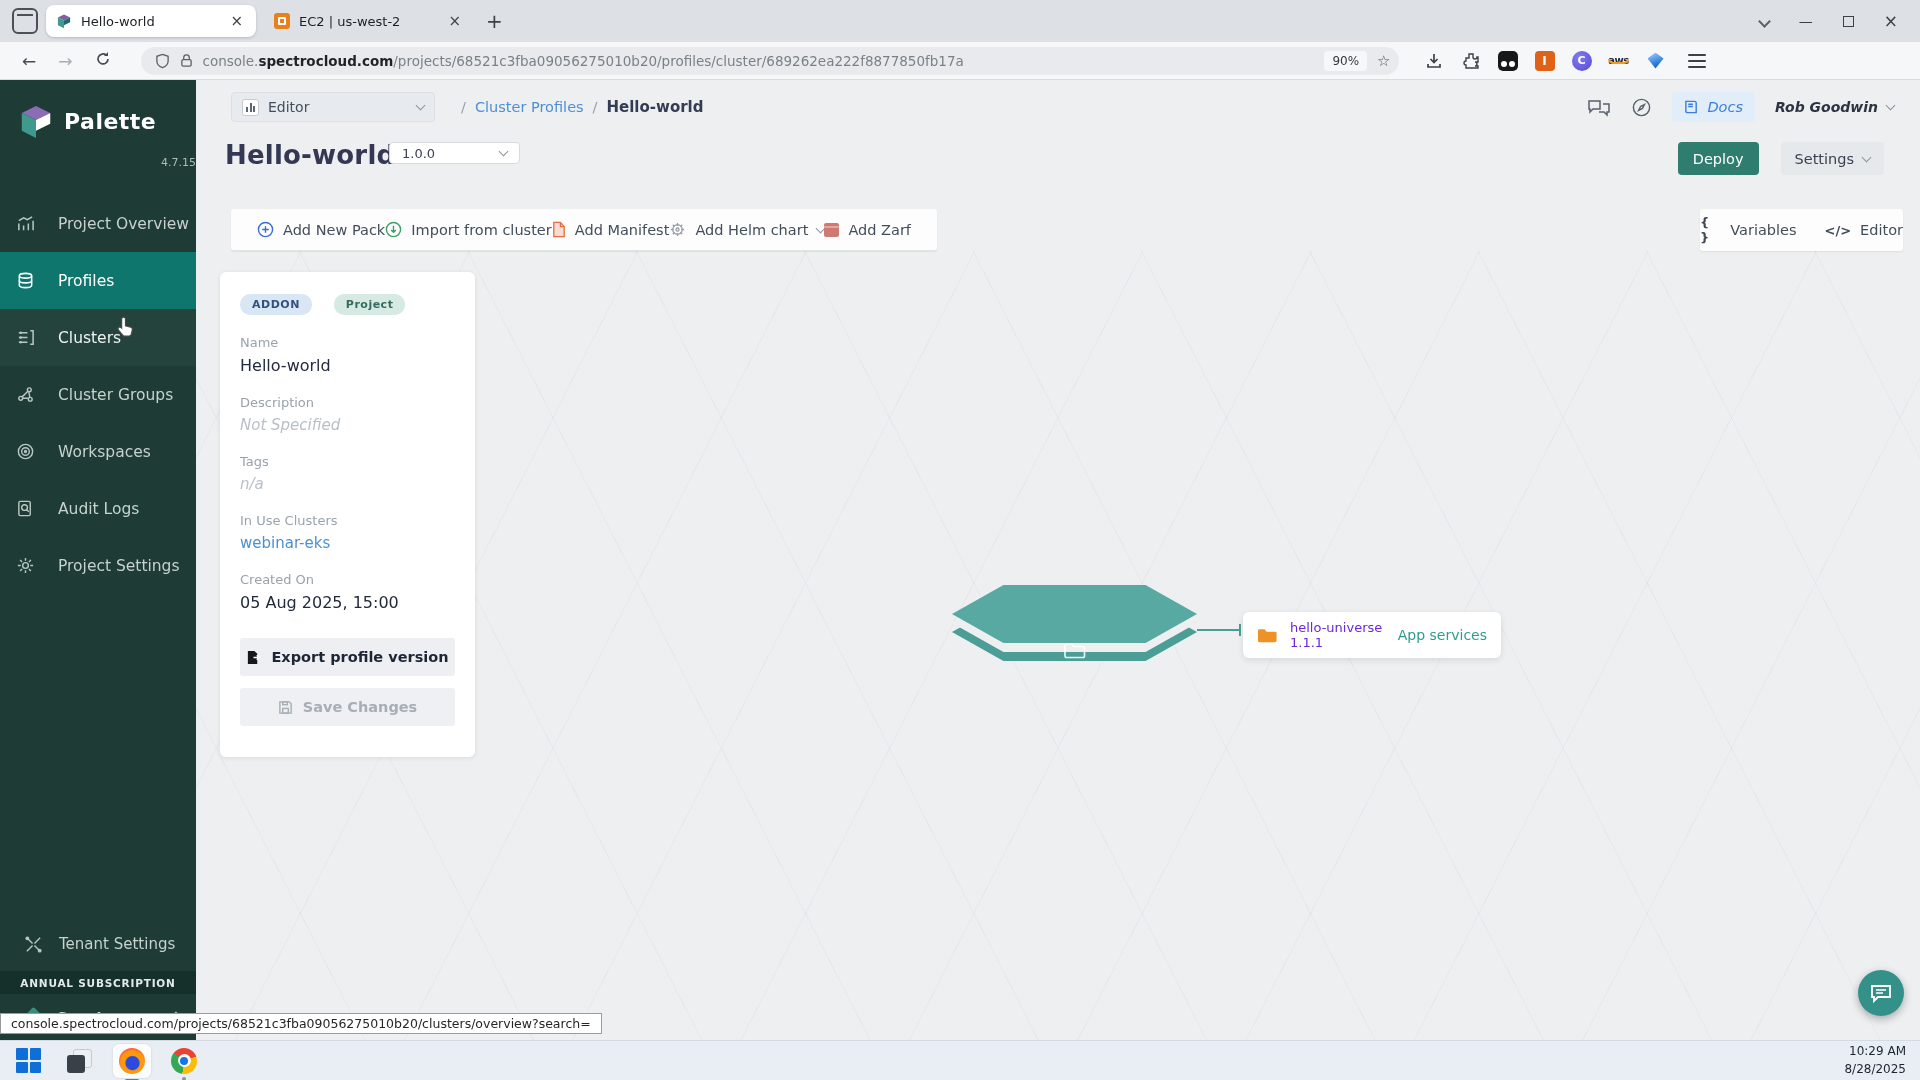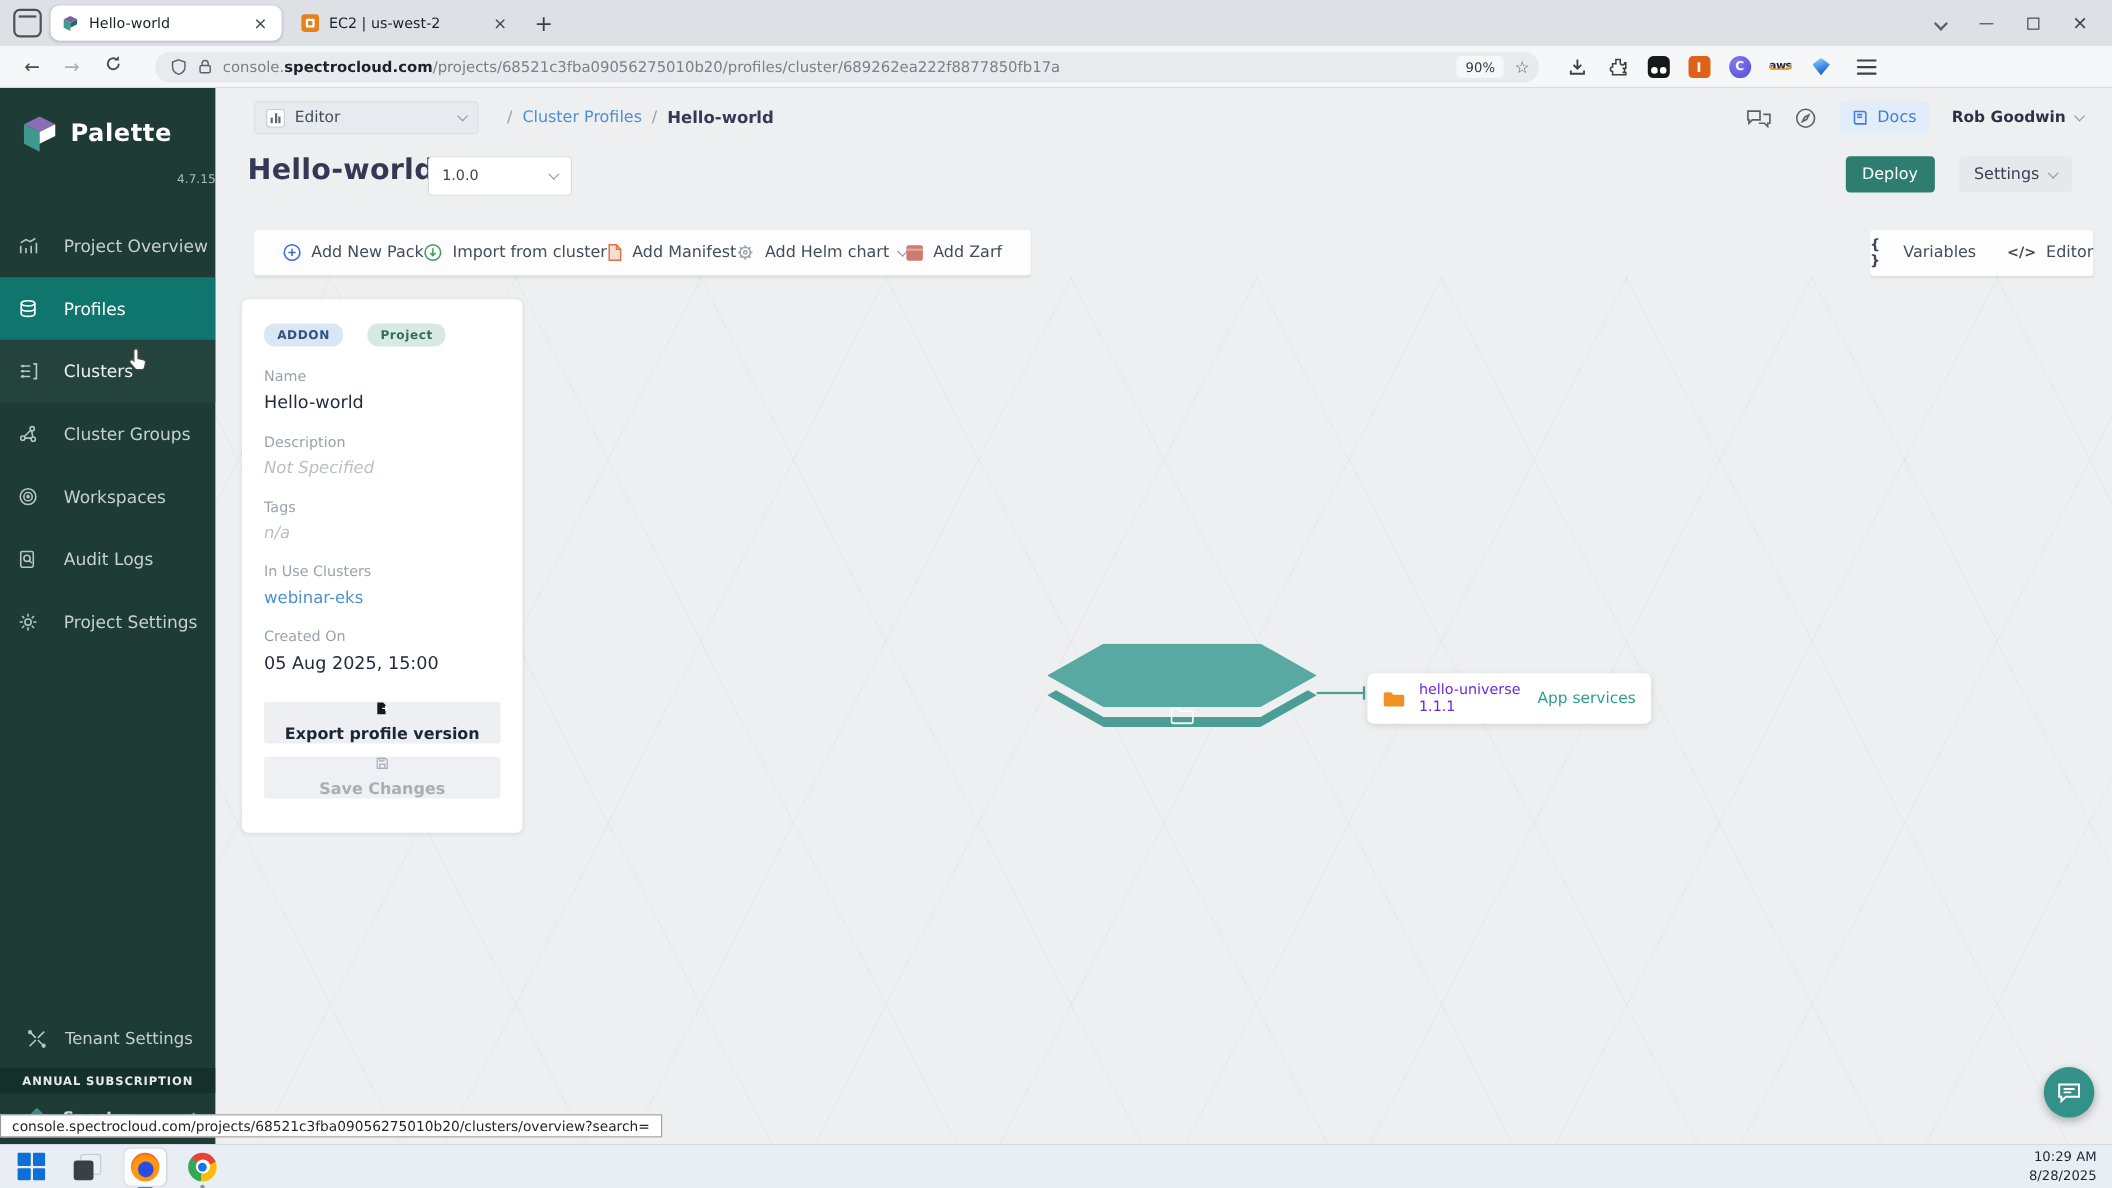--- a/index.html
+++ b/index.html
@@ -74,27 +74,27 @@
   .topbar { position:absolute; left:0; top:12px; width:100%; height:30px; }
   .proj-select { position:absolute; left:35px; top:0; width:204px; height:30px; background:#e7eaee; border:1px solid #dcdfe3; border-radius:4px; display:flex; align-items:center; padding:0 10px; gap:9px; }
   .proj-ico { width:17px; height:17px; background:#fff; border:1px solid #c7ccd2; border-radius:3px; display:flex; align-items:flex-end; justify-content:center; gap:1.5px; padding:3px 3px; }
   .proj-ico i { width:2.5px; background:#5c6672; display:block; }
   .proj-label { font-size:14px; color:#454e5c; flex:1; }
   .chev-sm { width:7px; height:7px; border-right:1.6px solid #8d949c; border-bottom:1.6px solid #8d949c; transform:rotate(45deg); margin-top:-3px; }
   .breadcrumb { position:absolute; left:265px; top:0; height:30px; display:flex; align-items:center; gap:9px; font-size:14.5px; }
   .bc-sep { color:#9aa1ac; }
   .bc-link { color:#4e8fd3; }
   .bc-current { color:#333c52; font-weight:600; font-size:15px; }
-  .topbar-right { position:absolute; right:26px; top:0; height:30px; display:flex; align-items:center; gap:20px; }
+  .topbar-right { position:absolute; right:26px; top:0; height:30px; display:flex; align-items:center; gap:20px;font-style:italic; }
   .docs-btn { height:30px; background:#e2edfa; border-radius:4px; display:flex; align-items:center; gap:8px; padding:0 12px; color:#3c7fd9; font-size:14.5px; font-weight:500; }
   .user { display:flex; align-items:center; gap:9px; font-size:14px; color:#2c3442; font-weight:600; }
 
   .titlebar { position:absolute; left:0; top:60px; width:100%; height:36px; }
   .page-title { position:absolute; left:29px; top:0; font-size:26px; font-weight:700; color:#343853; letter-spacing:.2px; }
-  .ver-select { position:absolute; left:193px; top:2px; width:131px; height:36px; background:#fff; border:1px solid #d6dade; border-radius:4px; display:flex; align-items:center; padding:0 12px; justify-content:space-between; font-size:13px; color:#3a4254; }
+  .ver-select { position:absolute; left:193px; top:2px; width:131px; height:22px; background:#fff; border:1px solid #d6dade; border-radius:4px; display:flex; align-items:center; padding:0 12px; justify-content:space-between; font-size:13px; color:#3a4254; }
   .title-actions { position:absolute; right:36px; top:2px; display:flex; gap:22px; }
   .deploy-btn { height:33px; padding:0 15px; background:#2e7d6f; color:#fff; border-radius:4px; font-size:14.5px; display:flex; align-items:center; }
   .settings-btn { height:33px; padding:0 14px; background:#e6e9ec; color:#3a4252; border-radius:4px; font-size:14.5px; display:flex; align-items:center; gap:9px; }
 
   .toolbar-row { position:absolute; left:0; top:129px; width:100%; height:42px; }
   .tools-left { position:absolute; left:35px; top:0; width:706px; height:42px; background:#fdfdfd; border-radius:3px; box-shadow:0 1px 2px rgba(0,0,0,.07); border-bottom:1px solid #d9e6e2; display:flex; align-items:center; justify-content:space-between; padding:0 26px; }
   .tool-btn { display:flex; align-items:center; gap:9px; font-size:14.5px; color:#434e5b; }
   .tools-right { position:absolute; right:17px; top:0; width:203px; height:42px; background:#fdfdfd; border-radius:3px; box-shadow:0 1px 2px rgba(0,0,0,.07); display:flex; align-items:center; justify-content:center; gap:28px; }
   .glyph { font-weight:600; font-size:13px; color:#3f4856; }
   .zarf-ico { width:15px; height:14px; background:#cd7b72; border-radius:2px; position:relative; }
@@ -108,21 +108,21 @@
 
   .profile-card { position:absolute; left:24px; top:21px; width:255px; height:485px; background:#fff; border-radius:6px; box-shadow:0 1px 5px rgba(0,0,0,.09); padding:22px 20px; }
   .badges { display:flex; gap:22px; }
   .badge { height:21px; display:flex; align-items:center; padding:0 12px; border-radius:10px; font-size:11px; font-weight:700; letter-spacing:.5px; }
   .badge.addon { background:#d9e7f5; color:#33517e; }
   .badge.scope { background:#d6eae3; color:#356b5e; }
   .fld-label { margin-top:20px; font-size:13px; color:#99a3ac; }
   .fld-value { margin-top:6px; font-size:16px; color:#222b3d; }
   .fld-value.muted { font-style:italic; color:#b9bfc7; font-size:15px; }
   .fld-value.link { color:#4a90d2; font-size:15px; }
-  .card-btn { margin-top:26px; height:38px; background:#edeff2; border-radius:3px; display:flex; align-items:center; justify-content:center; gap:10px; font-size:14.5px; font-weight:600; color:#1c2634;flex-direction:column; }
+  .card-btn { margin-top:26px; height:38px; background:#edeff2; border-radius:3px; display:flex; align-items:center; justify-content:center; gap:10px; font-size:14.5px; font-weight:600; color:#1c2634; }
   .card-btn.disabled { margin-top:12px; color:#a7aeb6; background:#eef0f3; }
 
   .hex-wrap { position:absolute; left:756px; top:334px; width:245px; height:92px; }
   .hex { position:absolute; left:0; width:245px; height:58px; clip-path:polygon(21% 0,79% 0,100% 50%,79% 100%,21% 100%,0 50%); }
   .hex.rim { top:18px; background:#4a9e96; }
   .hex.gapl { top:9px; background:#edeff1; }
   .hex.topface { top:0; background:#57a9a1; }
   .hex-folder { position:absolute; left:112px; top:57px; opacity:.92; }
   .connector { position:absolute; left:1001px; top:378px; width:44px; height:2px; background:#4a9e96; }
   .connector-tick { position:absolute; left:1043px; top:373px; width:2px; height:12px; background:#4a9e96; }

